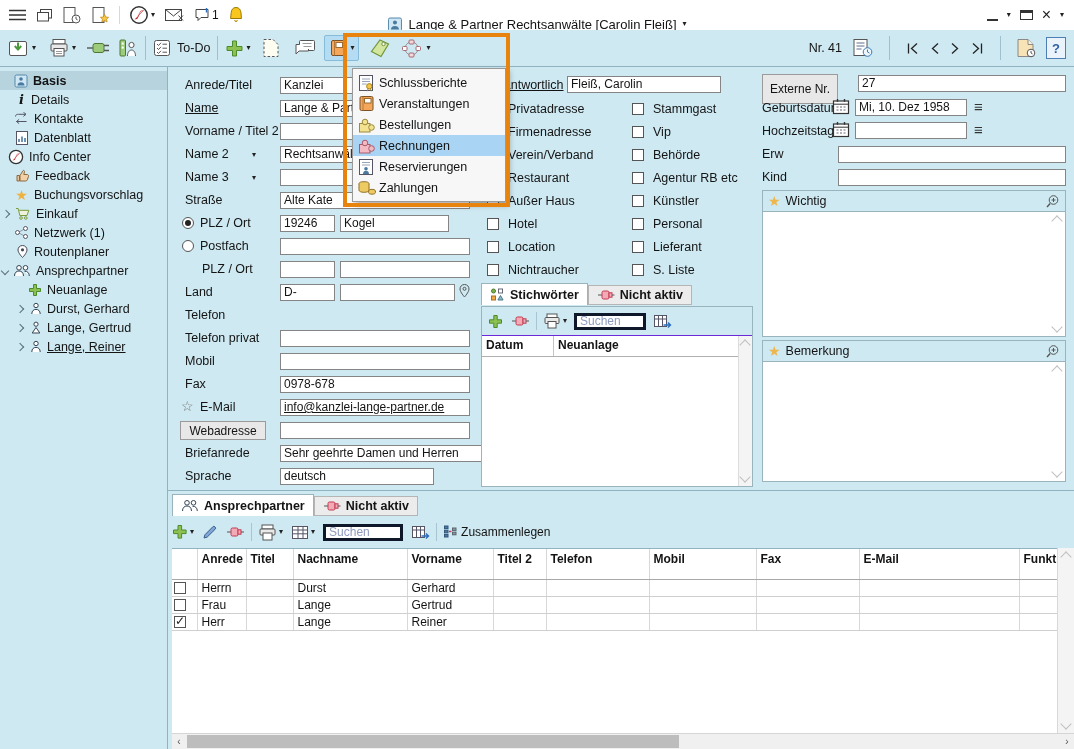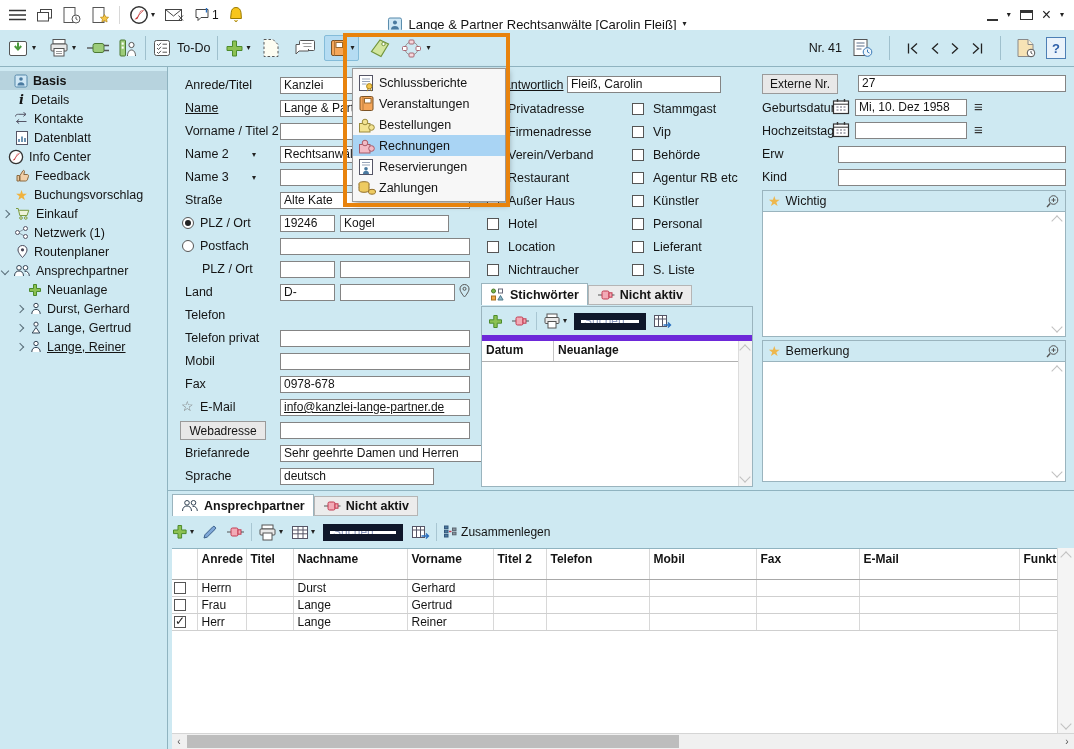--- a/index.html
+++ b/index.html
@@ -59,26 +59,26 @@
   .scr-up{position:absolute;right:4px;top:5px;width:7px;height:7px;border-left:1.6px solid #c0c0c0;border-top:1.6px solid #c0c0c0;transform:rotate(45deg);}
   .scr-dn{position:absolute;right:4px;bottom:5px;width:7px;height:7px;border-right:1.6px solid #c0c0c0;border-bottom:1.6px solid #c0c0c0;transform:rotate(45deg);}
 
   
   .tab{display:inline-flex;align-items:center;gap:5px;padding:0 8px;height:22px;font-size:12.5px;font-weight:bold;box-sizing:border-box;white-space:nowrap;}
   .tab-on{background:#fff;border:1px solid #9ab4be;border-bottom:none;}
   .tab-off{background:#ececec;border:1px solid #b5b5b5;height:20px;margin-top:2px;}
 
   
   .stb{display:flex;align-items:center;height:28px;padding-left:6px;}
-  .search{width:72px;height:17px;border:7px solid #0f172a;font-size:12px;padding:0 3px;box-sizing:border-box;font-family:"Liberation Sans",sans-serif;}
+  .search{width:72px;height:17px;border:3px solid #0f172a;font-size:12px;padding:0 3px;box-sizing:border-box;font-family:"Liberation Sans",sans-serif;}
   .search::placeholder{color:#8e9bbf;}
 
   
   #kw-panel{position:absolute;left:313px;top:239px;width:272px;height:181px;border:1px solid #9ab4be;background:#cee9f2;box-sizing:border-box;}
-  #kw-table{position:absolute;left:0;right:0;top:28px;bottom:0;background:#fff;border-top:6px solid #6d28d9;}
+  #kw-table{position:absolute;left:0;right:0;top:28px;bottom:0;background:#fff;border-top:1px solid #6d28d9;}
   .kw-hdr{display:flex;height:20px;border-bottom:1px solid #b0b0b0;font-weight:bold;}
   .kw-hdr span{padding:2px 4px;box-sizing:border-box;}
   .kw-vscroll{position:absolute;right:0;top:0;bottom:0;width:13px;background:#f4f4f4;border-left:1px solid #dcdcdc;}
 
   
   #bottom{position:absolute;left:168px;top:490px;width:906px;height:259px;background:#cee9f2;border-top:1px solid #8fb3c0;box-sizing:border-box;}
   #c-tabs{position:absolute;left:4px;top:3px;display:flex;}
   #c-toolbar{position:absolute;left:4px;top:26px;height:30px;display:flex;align-items:center;}
   #c-tablewrap{position:absolute;left:4px;top:57px;width:886px;bottom:16px;background:#fff;border-top:1px solid #8fb3c0;overflow:hidden;}
   table.ct{border-collapse:collapse;table-layout:fixed;width:886px;}
@@ -601,21 +601,21 @@
           <span style="width:72px;border-right:1px solid #c4c4c4">Datum</span>
           <span style="flex:1">Neuanlage</span>
         </div>
         <div class="kw-vscroll">
             <span class="scr-up" style="right:3px"></span>
             <span class="scr-dn" style="right:3px"></span>
           </div>
       </div>
     </div>
 
-    <div class="gbtn" style="top:7px;left:594px;width:76px;height:20px">Externe Nr.</div>
+    <div class="gbtn" style="top:7px;left:594px;width:76px;height:30px">Externe Nr.</div>
     <div class="fld" style="top:8px;left:690px;width:208px">27</div>
 
     <span class="lbl" style="top:33px;left:594px">Geburtsdatum</span>
     <span class="i" style="position:absolute;top:31px;left:664px">
         <svg width="18" height="17">
           <rect x="1.5" y="3" width="15" height="12.5" fill="#fff" stroke="#333" stroke-width="1.2"></rect>
           <path d="M1.5 6.2 h15" stroke="#333"></path>
           <path d="M4.5 9 h2 M8 9 h2 M11.5 9 h2 M4.5 12 h2 M8 12 h2 M11.5 12 h2" stroke="#667"></path>
           <path d="M5.5 1 v2.8 M12.5 1 v2.8" stroke="#333" stroke-width="1.4"></path>
         </svg>

